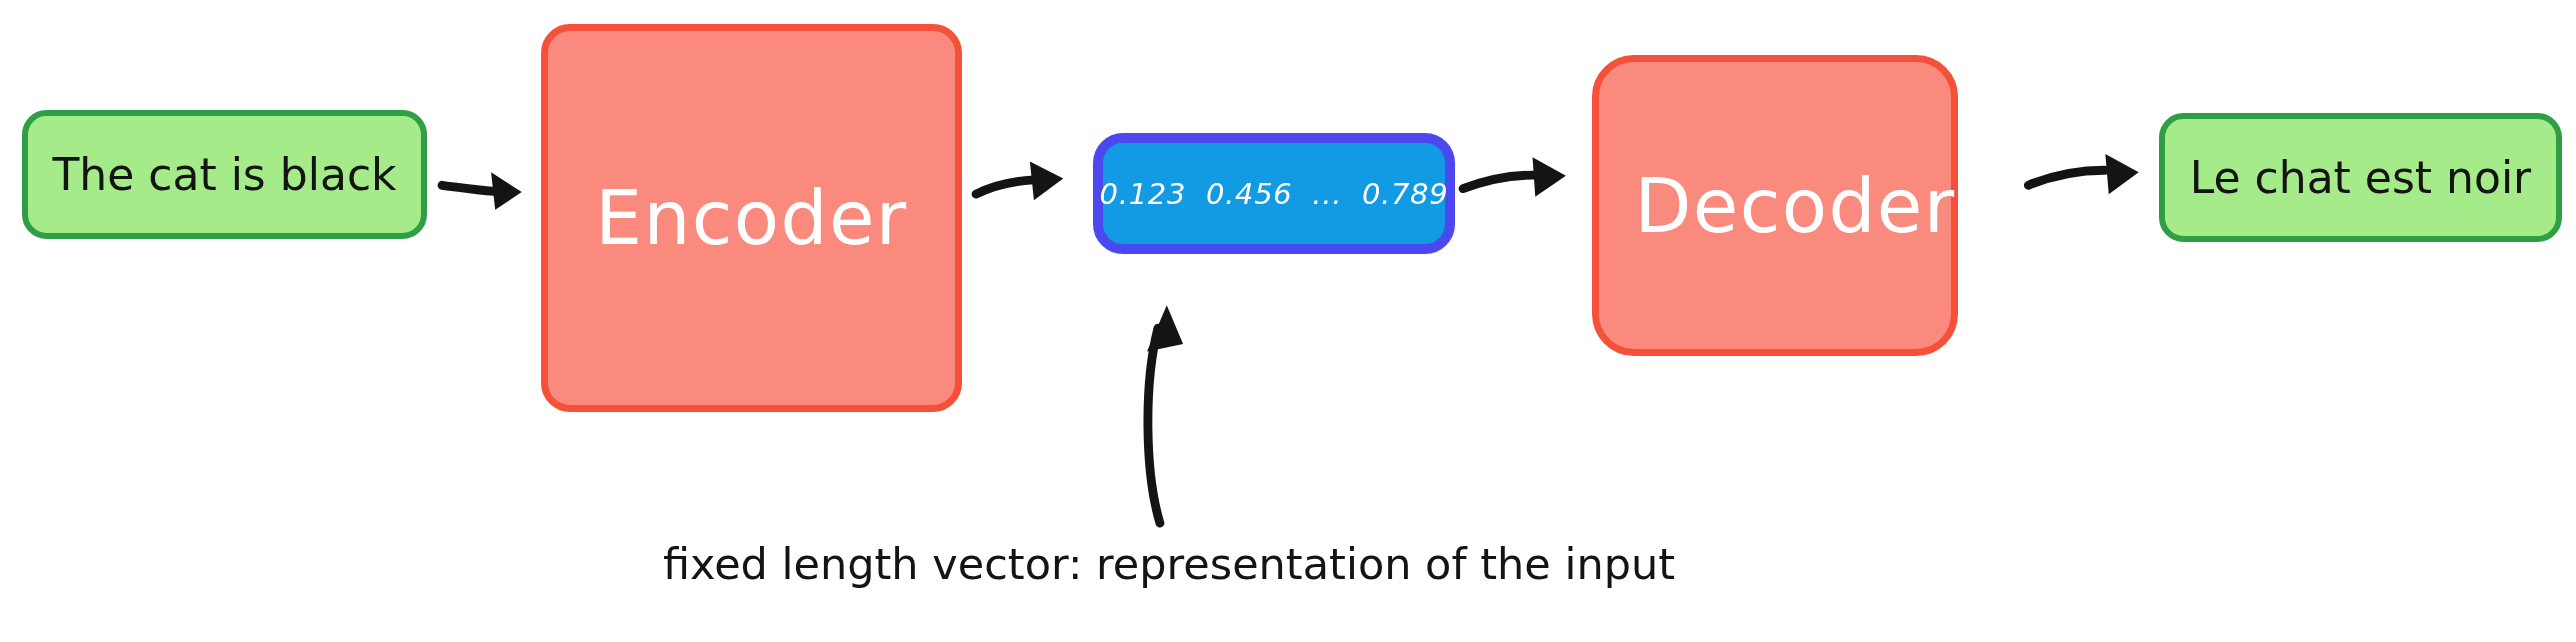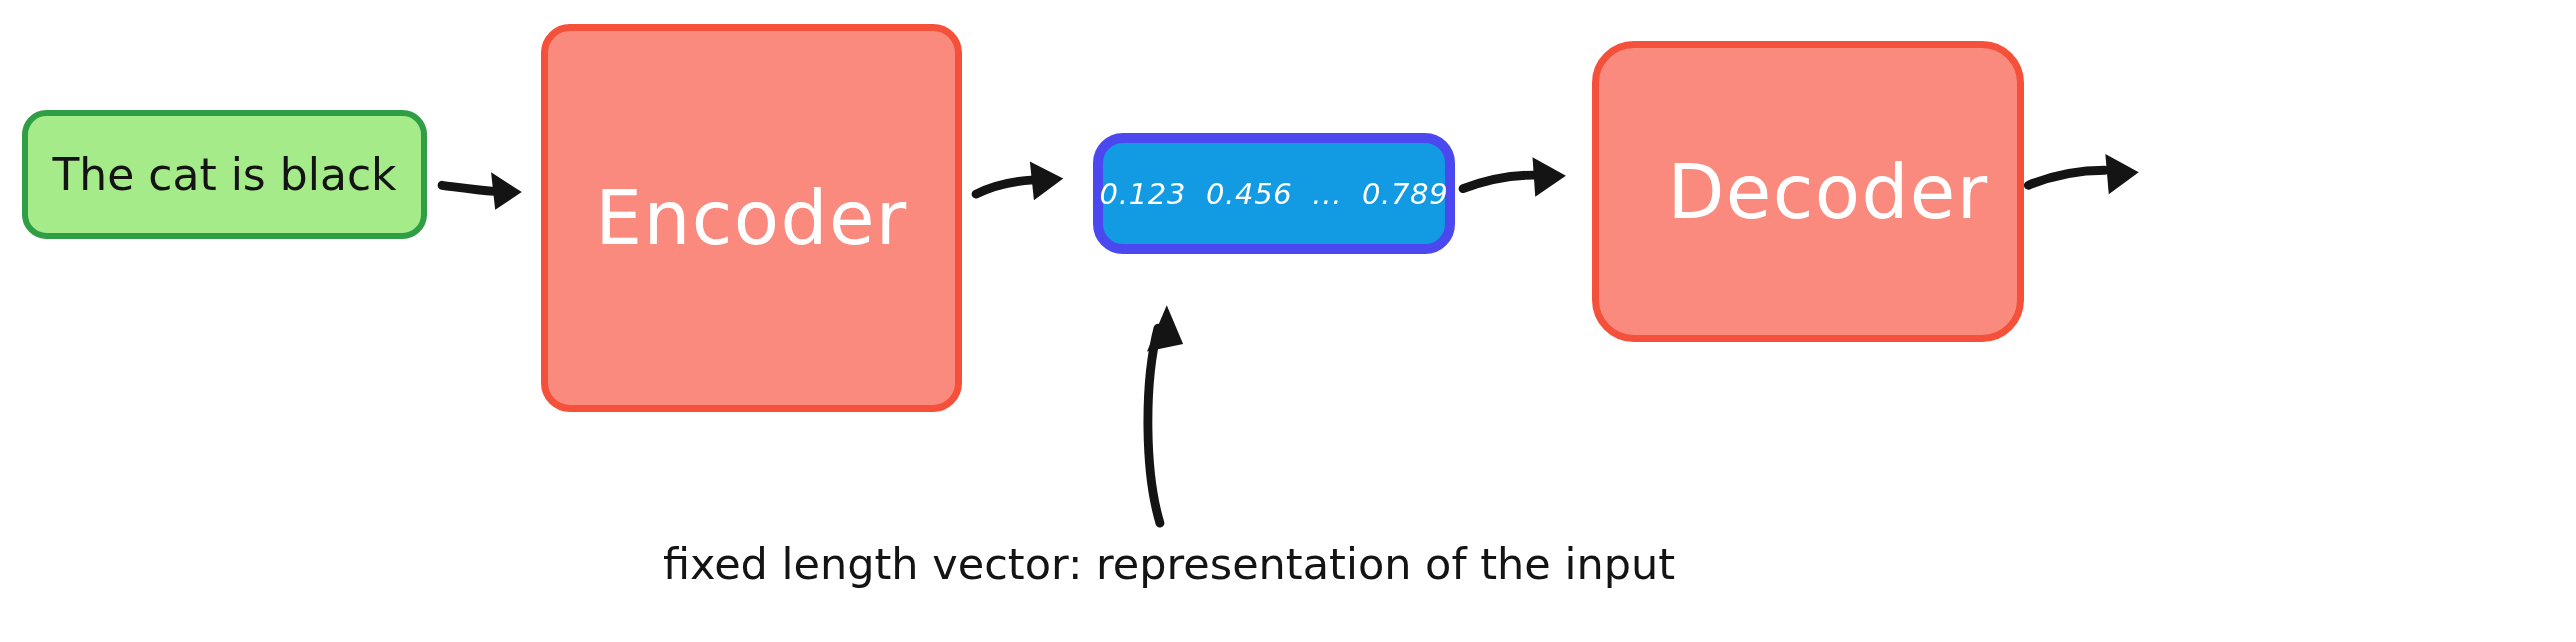--- a/index.html
+++ b/index.html
@@ -49,21 +49,21 @@
     background: var(--salmon-fill, #f98a7d);
     border: 7.5px solid var(--salmon-border, #f4503a);
     border-radius: 42px;
   }
   .node-salmon .node-label {
     color: var(--box-text-light, #ffffff);
     font-size: 74px;
     letter-spacing: 1.4px;
   }
   .node-encoder { left: 541px;  top: 24px;  width: 421px; height: 388px; border-radius: 29px; }
-  .node-decoder { left: 1592px; top: 41px;  width: 432px; height: 301px; padding-left: 40px; }
+  .node-decoder { left: 1592px; top: 55px;  width: 366px; height: 301px; padding-left: 40px; }
   
   .node-blue {
     background: var(--blue-fill, #129ae2);
     border: 10.2px solid var(--blue-border, #4b48ef);
     border-radius: 30px;
   }
   .node-blue .node-label {
     color: var(--box-text-light, #ffffff);
     font-size: 29px;
     letter-spacing: 0.7px;
@@ -123,17 +123,20 @@
   </div>
 
   <div class="node node-blue node-vector">
     <span class="node-label">0.123  0.456  ...  0.789</span>
   </div>
 
   <div class="node node-salmon node-decoder">
     <span class="node-label">Decoder</span>
   </div>
 
+  <div class="node node-green node-output">
+    <span class="node-label">Le chat est noir</span>
+  </div>
 
   <div class="caption">fixed length vector: representation of the input</div>
 
 </div>
 
 
 </body></html>

